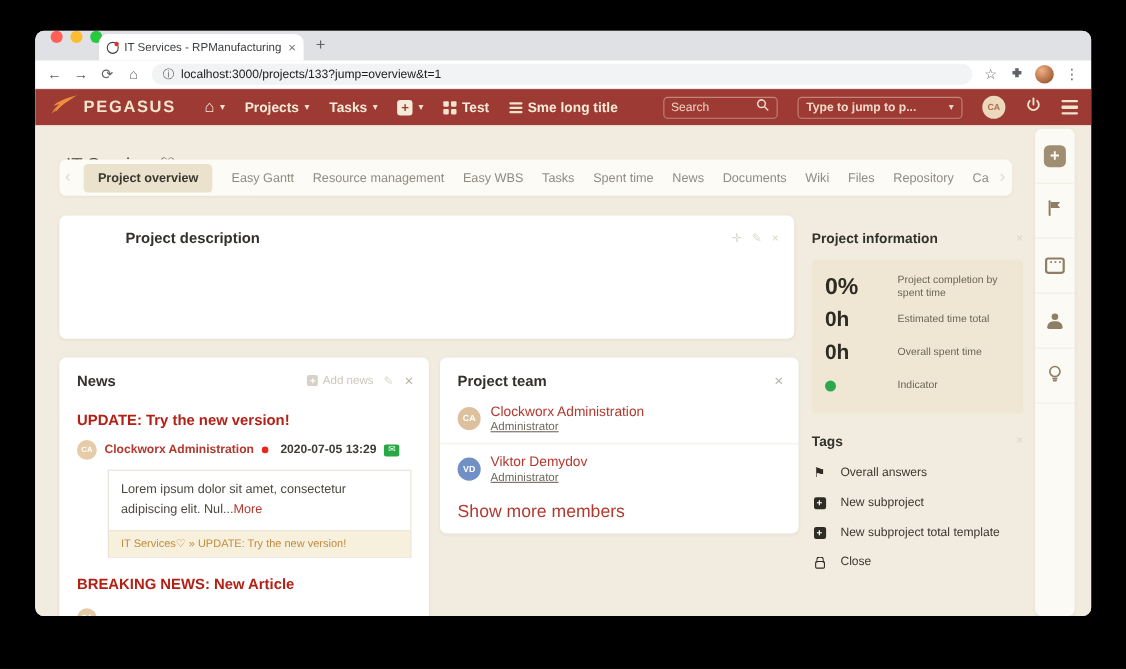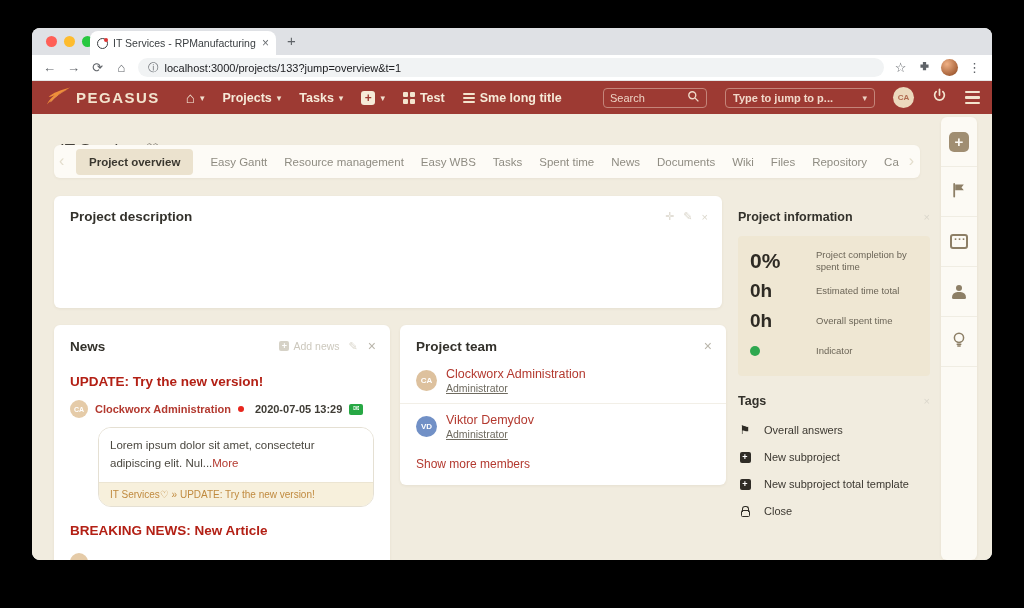--- a/index.html
+++ b/index.html
@@ -2,21 +2,21 @@
 <html><head>
 <meta charset="utf-8">
 <style>
   * { margin:0; padding:0; box-sizing:border-box; }
   html,body { width:1024px; height:608px; background:#000; font-family:"Liberation Sans","DejaVu Sans",sans-serif; overflow:hidden; }
 
   #window { position:absolute; left:32px; top:28px; width:960px; height:532px; background:#fff;
             border-radius:8px; overflow:hidden; box-shadow:0 10px 40px rgba(0,0,0,.6); }
 
   
-  .tabstrip { height:27px; background:#dfe1e5; display:flex; align-items:center; position:relative; }
+  .tabstrip { height:27px; background:#dfe1e5; display:flex; position:relative; }
   .traffic { display:flex; gap:7px; padding-left:14px; }
   .tl { width:11px; height:11px; border-radius:50%; }
   .tl.r { background:#ff5f57; } .tl.y { background:#febc2e; } .tl.g { background:#28c840; }
   .btab { position:absolute; left:58px; bottom:0; height:24px; width:186px; background:#fff;
           border-radius:8px 8px 0 0; display:flex; align-items:center; padding:0 7px; gap:5px; }
   .favicon { width:11px; height:11px; border:1.5px solid #3c4043; border-radius:50%; position:relative; flex:none; }
   .favicon::after { content:""; position:absolute; right:-1px; top:-1px; width:4px; height:4px; background:#d33; border-radius:50%; }
   .btab-title { font-size:10.5px; color:#3c4043; white-space:nowrap; overflow:hidden; flex:1; }
   .btab-close { font-size:12px; color:#6b6f73; cursor:pointer; }
   .newtab { position:absolute; left:255px; font-size:15px; color:#5f6368; top:4px; }
@@ -62,50 +62,50 @@
   .chev.l { left:5px; } .chev.r { right:6px; }
   .ptab { font-size:11.5px; color:#8f8c82; white-space:nowrap; cursor:pointer; }
   .ptab.active { background:#ebe2ce; color:#3a372f; font-weight:700; padding:7px 13px; border-radius:4px; }
 
   .panel { position:absolute; background:#fff; border-radius:6px; box-shadow:0 1px 3px rgba(80,65,25,.07); }
   .panel-head { display:flex; align-items:center; padding:13px 14px 4px 16px; }
   .panel-title { font-size:13.5px; font-weight:700; color:#33312b; flex:1; }
   .faint-ic { font-size:11px; color:#dbd7cc; margin-left:9px; }
   .close-x { font-size:14px; color:#b9b5aa; margin-left:10px; cursor:pointer; }
 
-  .desc { left:22px; top:82px; width:668px; height:112px; }
+  .desc { left:22px; top:82px; width:668px; height:112px;padding-left:44px; }
   .desc-body { padding:8px 16px; font-size:12px; color:#4b4840; line-height:1.7; }
   .rlink { color:#b3392f; cursor:pointer; }
 
   .news { left:22px; top:211px; width:336px; height:300px; }
   .addnews { display:flex; align-items:center; gap:4px; font-size:10.5px; color:#ccc8bd; }
   .addnews-plus { width:10px; height:10px; background:#d6d2c7; border-radius:2px; color:#fff; font-size:9px; font-weight:700;
                   display:flex; align-items:center; justify-content:center; line-height:1; }
   .news-h { font-size:13.5px; font-weight:700; color:#b32015; padding:16px 16px 0 16px; }
   .author-row { display:flex; align-items:center; gap:7px; padding:11px 16px 0 16px; }
   .sm-avatar { width:18px; height:18px; border-radius:50%; color:#fff; font-size:7px; font-weight:700;
                display:flex; align-items:center; justify-content:center; flex:none; }
   .author-name { font-size:11px; font-weight:700; color:#b3392f; cursor:pointer; }
   .reddot { width:6px; height:6px; border-radius:50%; background:#e8261d; }
   .news-date { font-size:11px; font-weight:700; color:#3f3c35; margin-left:4px; }
   .env { width:14px; height:11px; background:#27a844; border-radius:2px; color:#fff; font-size:8px;
          display:flex; align-items:center; justify-content:center; line-height:1; }
-  .quote-box { margin:9px 16px 0 44px; border:1px solid #e5e0d3; border-radius:13px; overflow:hidden; }
+  .quote-box { margin:9px 16px 0 44px; border:1px solid #e5e0d3; border-radius:0; overflow:hidden; }
   .quote-text { padding:9px 11px; font-size:11.5px; color:#4b4840; line-height:1.55; background:#fff; }
   .quote-foot { background:#f7f0dc; border-top:1px solid #ece5d2; padding:6px 11px; font-size:10px; color:#c08a3f; }
   .cut-avatar { position:absolute; left:16px; top:228px; }
 
   .team { left:368px; top:211px; width:326px; height:160px; }
   .member { display:flex; align-items:center; gap:9px; padding:9px 16px; }
   .member + .member { border-top:1px solid #f2efe7; }
   .m-avatar { width:21px; height:21px; border-radius:50%; color:#fff; font-size:8px; font-weight:700;
               display:flex; align-items:center; justify-content:center; flex:none; }
   .m-name { font-size:12.5px; color:#b3392f; cursor:pointer; }
   .m-role { font-size:10.5px; color:#6e6a5f; margin-top:1px;text-decoration:underline; }
-  .show-more { padding:8px 16px; font-size:12px; color:#b3392f; cursor:pointer; }
+  .show-more { padding:8px 16px; font-size:16px; color:#b3392f; cursor:pointer; }
 
   
   .sidebar { position:absolute; left:706px; top:96px; width:192px; }
   .side-head { display:flex; align-items:center; }
   .side-title { font-size:12.5px; font-weight:700; color:#33312b; flex:1; }
   .statbox { margin-top:12px; background:#efe7d3; border-radius:4px; padding:10px 12px; }
   .stat-row { display:flex; align-items:center; min-height:30px; }
   .stat-val { width:66px; font-weight:700; color:#2e2b24; font-size:19px; }
   .stat-val.pct { font-size:21px; }
   .stat-label { flex:1; font-size:9.5px; color:#6b6557; line-height:1.3; }

